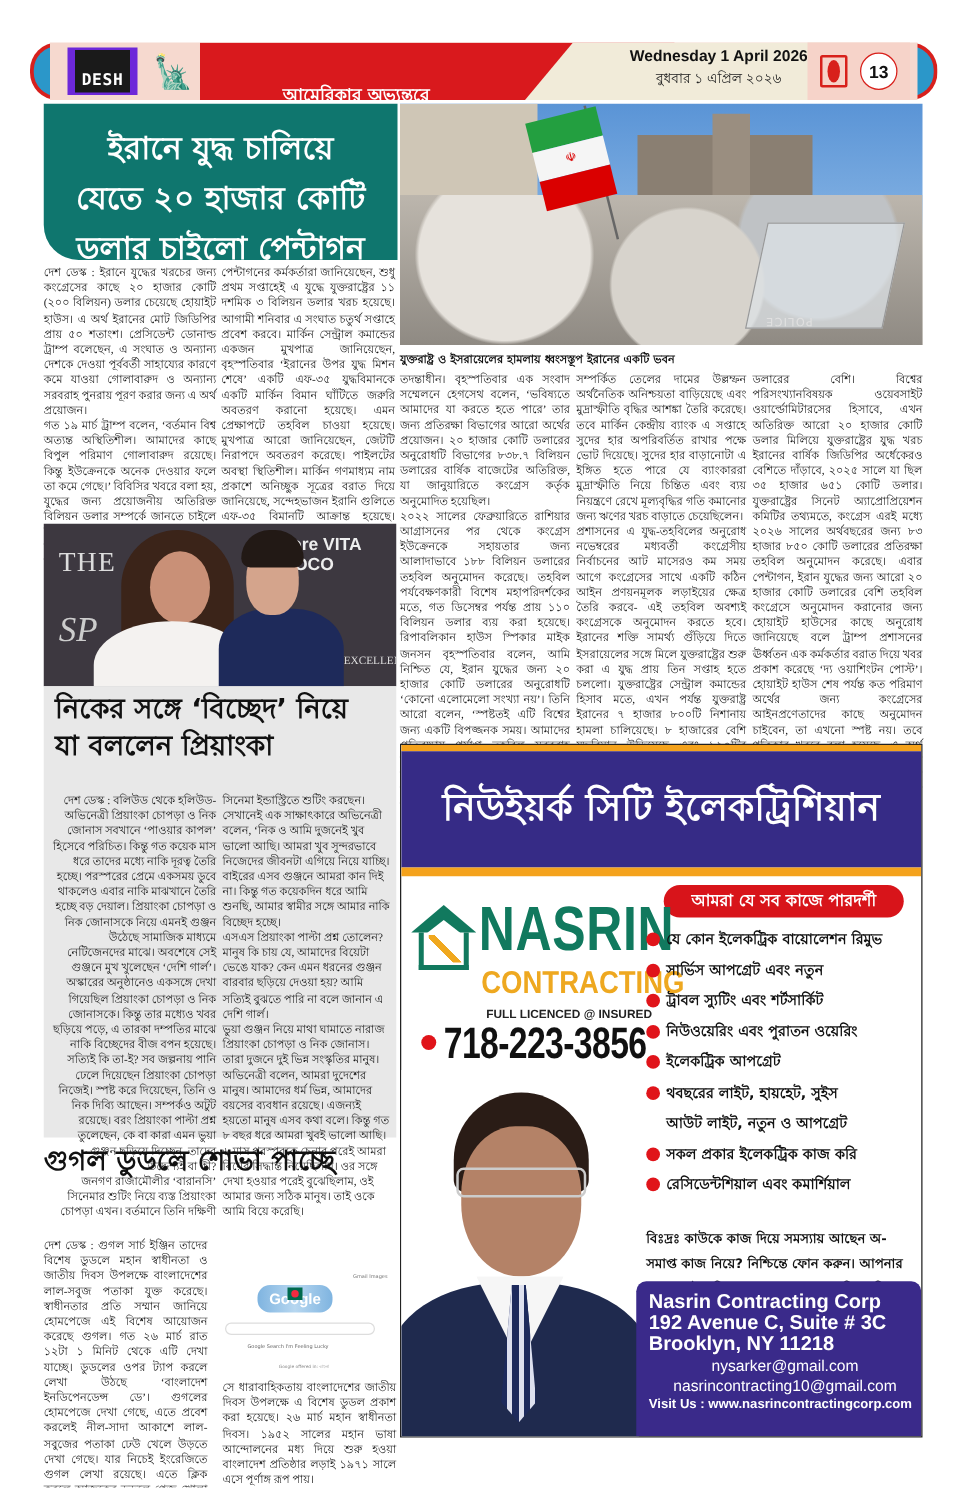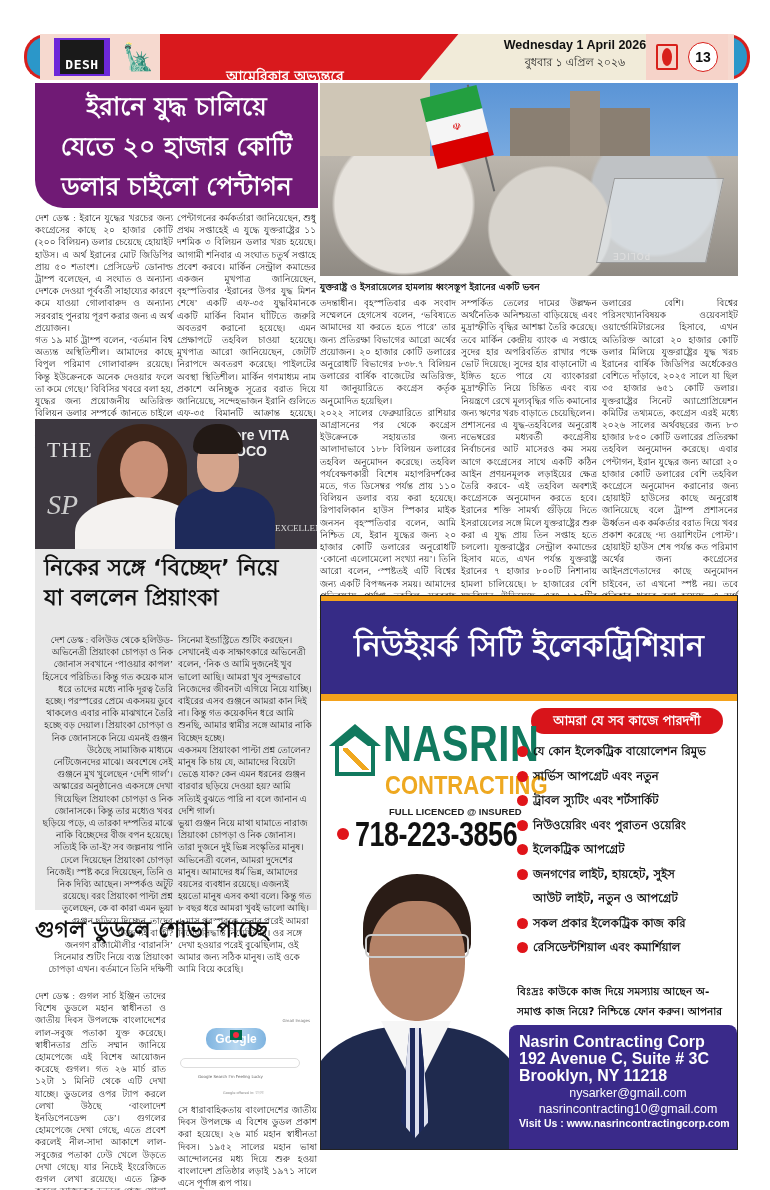--- a/index.html
+++ b/index.html
@@ -19,21 +19,21 @@
   .mh-cream { position: absolute; left: 380px; top: 0; width: 240px; height: 46px; background: #f1ebd9; clip-path: polygon(16% 0, 100% 0, 100% 100%, 0 100%); }
   .mh-date { position: absolute; left: 415px; top: 4px; width: 240px; text-align: center; font-family: "Liberation Sans", sans-serif; }
   .mh-date .en { font-size: 12.5px; font-weight: bold; color: #111; }
   .mh-date .bn { font-size: 11px; color: #222; margin-top: 2px; }
   .mh-pagebox { position: absolute; right: 6px; top: 0; width: 82px; height: 46px; background: #f6d3c9; }
   .mh-pageicon { position: absolute; left: 10px; top: 10px; width: 22px; height: 26px; border: 2px solid #d8201b; border-radius: 2px; }
   .mh-pageicon::after { content: ""; position: absolute; left: 4px; top: 2px; width: 10px; height: 18px; background: #d8201b; border-radius: 50%; }
   .mh-pagenum { position: absolute; left: 42px; top: 8px; width: 30px; height: 30px; border-radius: 50%; border: 1.5px solid #d8201b; background: #fff; display: flex; align-items: center; justify-content: center; font-family: "Liberation Sans", sans-serif; font-weight: bold; font-size: 14px; }
 
   
-  .hl1 { position: absolute; left: 35px; top: 83px; width: 283px; height: 125px; background: #701a75; border-radius: 0 0 0 28px; color: #fff; text-align: center; font-size: 25px; font-weight: bold; line-height: 40px; padding-top: 4px; }
+  .hl1 { position: absolute; left: 35px; top: 83px; width: 283px; height: 125px; background: #0f766e; border-radius: 0 0 0 28px; color: #fff; text-align: center; font-size: 25px; font-weight: bold; line-height: 40px; padding-top: 16px; }
 
   
   .photo-rubble { position: absolute; left: 320px; top: 83px; width: 418px; height: 193px; overflow: hidden; background: linear-gradient(#5a94d6 0%, #7aabe0 40%, #c9c3b8 55%, #a09a90 100%); }
   .rubble-bld1 { position: absolute; left: 0; top: 0; width: 110px; height: 110px; background: #cfc6b6; }
   .rubble-bld2 { position: absolute; left: 190px; top: 25px; width: 140px; height: 60px; background: #8a7f72; }
   .rubble-bld3 { position: absolute; left: 250px; top: 8px; width: 30px; height: 77px; background: #9a8e80; }
   .rubble-pile { position: absolute; left: 0; bottom: 0; width: 100%; height: 120px; background: radial-gradient(circle at 20% 40%, #e6e2dc 0 20%, transparent 21%), radial-gradient(circle at 55% 60%, #d7d3cc 0 25%, transparent 26%), radial-gradient(circle at 80% 30%, #bfc2c5 0 18%, transparent 19%), linear-gradient(#bcb6ad, #8f8a83); }
   .rubble-glass { position: absolute; left: 285px; top: 95px; width: 110px; height: 85px; background: rgba(220,225,230,0.75); transform: skewX(-12deg); border: 1px solid #999; }
   .flag { position: absolute; left: 108px; top: 8px; width: 58px; height: 72px; transform: rotate(-14deg); }
   .flag .g { height: 33%; background: #239f40; }
@@ -199,21 +199,21 @@
 <div class="hl2">
   <div>নিকের সঙ্গে ‘বিচ্ছেদ’ নিয়ে</div>
   <div>যা বললেন প্রিয়াংকা</div>
 </div>
 <div class="col" style="left:42px; top:634px; width:131px; text-align:right;">
   <p>দেশ ডেস্ক : বলিউড থেকে হলিউড-অভিনেত্রী প্রিয়াংকা চোপড়া ও নিক জোনাস সবখানে ‘পাওয়ার কাপল’ হিসেবে পরিচিত। কিন্তু গত কয়েক মাস ধরে তাদের মধ্যে নাকি দূরত্ব তৈরি হচ্ছে। পরস্পরের প্রেমে একসময় ডুবে থাকলেও এবার নাকি মাঝখানে তৈরি হচ্ছে বড় দেয়াল। প্রিয়াংকা চোপড়া ও নিক জোনাসকে নিয়ে এমনই গুঞ্জন উঠেছে সামাজিক মাধ্যমে নেটিজেনদের মাঝে। অবশেষে সেই গুঞ্জনে মুখ খুলেছেন ‘দেশি গার্ল’। অস্কারের অনুষ্ঠানেও একসঙ্গে দেখা গিয়েছিল প্রিয়াংকা চোপড়া ও নিক জোনাসকে। কিন্তু তার মধ্যেও খবর ছড়িয়ে পড়ে, এ তারকা দম্পতির মাঝে নাকি বিচ্ছেদের বীজ বপন হয়েছে। সত্যিই কি তা-ই? সব জল্পনায় পানি ঢেলে দিয়েছেন প্রিয়াংকা চোপড়া নিজেই। স্পষ্ট করে দিয়েছেন, তিনি ও নিক দিব্যি আছেন। সম্পর্কও অটুট রয়েছে। বরং প্রিয়াংকা পাল্টা প্রশ্ন তুলেছেন, কে বা কারা এমন ভুয়া গুঞ্জন ছড়িয়ে দিচ্ছেন, তাদের উদ্দেশ্যই বা কী?</p>
   <p>জনগণ রাজামৌলীর ‘বারানসি’ সিনেমার শুটিং নিয়ে ব্যস্ত প্রিয়াংকা চোপড়া এখন। বর্তমানে তিনি দক্ষিণী</p>
 </div>
 <div class="col" style="left:178px; top:634px; width:134px; text-align:left;">
   <p>সিনেমা ইন্ডাস্ট্রিতে শুটিং করছেন। সেখানেই এক সাক্ষাৎকারে অভিনেত্রী বলেন, ‘নিক ও আমি দুজনেই খুব ভালো আছি। আমরা খুব সুন্দরভাবে নিজেদের জীবনটা এগিয়ে নিয়ে যাচ্ছি। বাইরের এসব গুঞ্জনে আমরা কান দিই না। কিন্তু গত কয়েকদিন ধরে আমি শুনছি, আমার স্বামীর সঙ্গে আমার নাকি বিচ্ছেদ হচ্ছে।</p>
-  <p>একসময প্রিয়াংকা পাল্টা প্রশ্ন তোলেন? মানুষ কি চায় যে, আমাদের বিয়েটা ভেঙে যাক? কেন এমন ধরনের গুঞ্জন বারবার ছড়িয়ে দেওয়া হয়? আমি সত্যিই বুঝতে পারি না বলে জানান এ দেশি গার্ল।</p>
+  <p>এসএস প্রিয়াংকা পাল্টা প্রশ্ন তোলেন? মানুষ কি চায় যে, আমাদের বিয়েটা ভেঙে যাক? কেন এমন ধরনের গুঞ্জন বারবার ছড়িয়ে দেওয়া হয়? আমি সত্যিই বুঝতে পারি না বলে জানান এ দেশি গার্ল।</p>
   <p>ভুয়া গুঞ্জন নিয়ে মাথা ঘামাতে নারাজ প্রিয়াংকা চোপড়া ও নিক জোনাস। তারা দুজনে দুই ভিন্ন সংস্কৃতির মানুষ। অভিনেত্রী বলেন, আমরা দুদেশের মানুষ। আমাদের ধর্ম ভিন্ন, আমাদের বয়সের ব্যবধান রয়েছে। এজন্যই হয়তো মানুষ এসব কথা বলে। কিন্তু গত ৮ বছর ধরে আমরা খুবই ভালো আছি। ৬ মাস পরস্পরকে চেনার পরেই আমরা বিয়ের সিদ্ধান্ত নিয়েছিলাম। ওর সঙ্গে দেখা হওয়ার পরেই বুঝেছিলাম, ওই আমার জন্য সঠিক মানুষ। তাই ওকে আমি বিয়ে করেছি।</p>
 </div>
 
 <div class="hl3">
   <div>গুগল ডুডলে শোভা পাচ্ছে</div>
 </div>
 <div class="col" style="left:35px; top:990px; width:131px;">
   <p>দেশ ডেস্ক : গুগল সার্চ ইঞ্জিন তাদের বিশেষ ডুডলে মহান স্বাধীনতা ও জাতীয় দিবস উপলক্ষে বাংলাদেশের লাল-সবুজ পতাকা যুক্ত করেছে। স্বাধীনতার প্রতি সম্মান জানিয়ে হোমপেজে এই বিশেষ আয়োজন করেছে গুগল। গত ২৬ মার্চ রাত ১২টা ১ মিনিট থেকে এটি দেখা যাচ্ছে। ডুডলের ওপর ট্যাপ করলে লেখা উঠছে ‘বাংলাদেশ ইনডিপেনডেন্স ডে’। গুগলের হোমপেজে দেখা গেছে, এতে প্রবেশ করলেই নীল-সাদা আকাশে লাল-সবুজের পতাকা ঢেউ খেলে উড়তে দেখা গেছে। যার নিচেই ইংরেজিতে গুগল লেখা রয়েছে। এতে ক্লিক করলে আজকের ডুডলে পেজ খোলা হচ্ছে। গুগল প্রায়ই বিভিন্ন ঐতিহাসিক ও সাংস্কৃতিক উপলক্ষে বিশেষ ডুডল প্রকাশ করে।</p>
 </div>
 <div class="doodle">
@@ -246,21 +246,21 @@
   <div class="ad-licenced">FULL LICENCED @ INSURED</div>
   <div class="ad-phone-dot"></div>
   <div class="ad-phone">718-223-3856</div>
 
   <ul class="ad-services">
     <li><span class="dot"></span><span>যে কোন ইলেকট্রিক বায়োলেশন রিমুভ</span></li>
     <li><span class="dot"></span><span>সার্ভিস আপগ্রেট এবং নতুন</span></li>
     <li><span class="dot"></span><span>ট্রাবল স্যুটিং এবং শর্টসার্কিট</span></li>
     <li><span class="dot"></span><span>নিউওয়েরিং এবং পুরাতন ওয়েরিং</span></li>
     <li><span class="dot"></span><span>ইলেকট্রিক আপগ্রেট</span></li>
-    <li><span class="dot"></span><span>জনগণের লাইট, হায়হেট, সুইস</span></li>
+    <li><span class="dot"></span><span>থবছরের লাইট, হায়হেট, সুইস</span></li>
     <li class="cont"><span>আউট লাইট, নতুন ও আপগ্রেট</span></li>
     <li><span class="dot"></span><span>সকল প্রকার ইলেকট্রিক কাজ করি</span></li>
     <li><span class="dot"></span><span>রেসিডেন্টশিয়াল এবং কমার্শিয়াল</span></li>
   </ul>
 
   <div class="ad-note">বিঃদ্রঃ কাউকে কাজ দিয়ে সমস্যায় আছেন অ-সমাপ্ত কাজ নিয়ে? নিশ্চিন্তে ফোন করুন। আপনার কাজ খুবই দায়িত্ব সহকারে শেষ করে বুঝিয়ে দিবো Inspection নিয়ে সমস্যা কল করুন</div>
 
   <div class="ad-portrait">
     <div class="pt-hair"></div>
     <div class="pt-face"></div>

